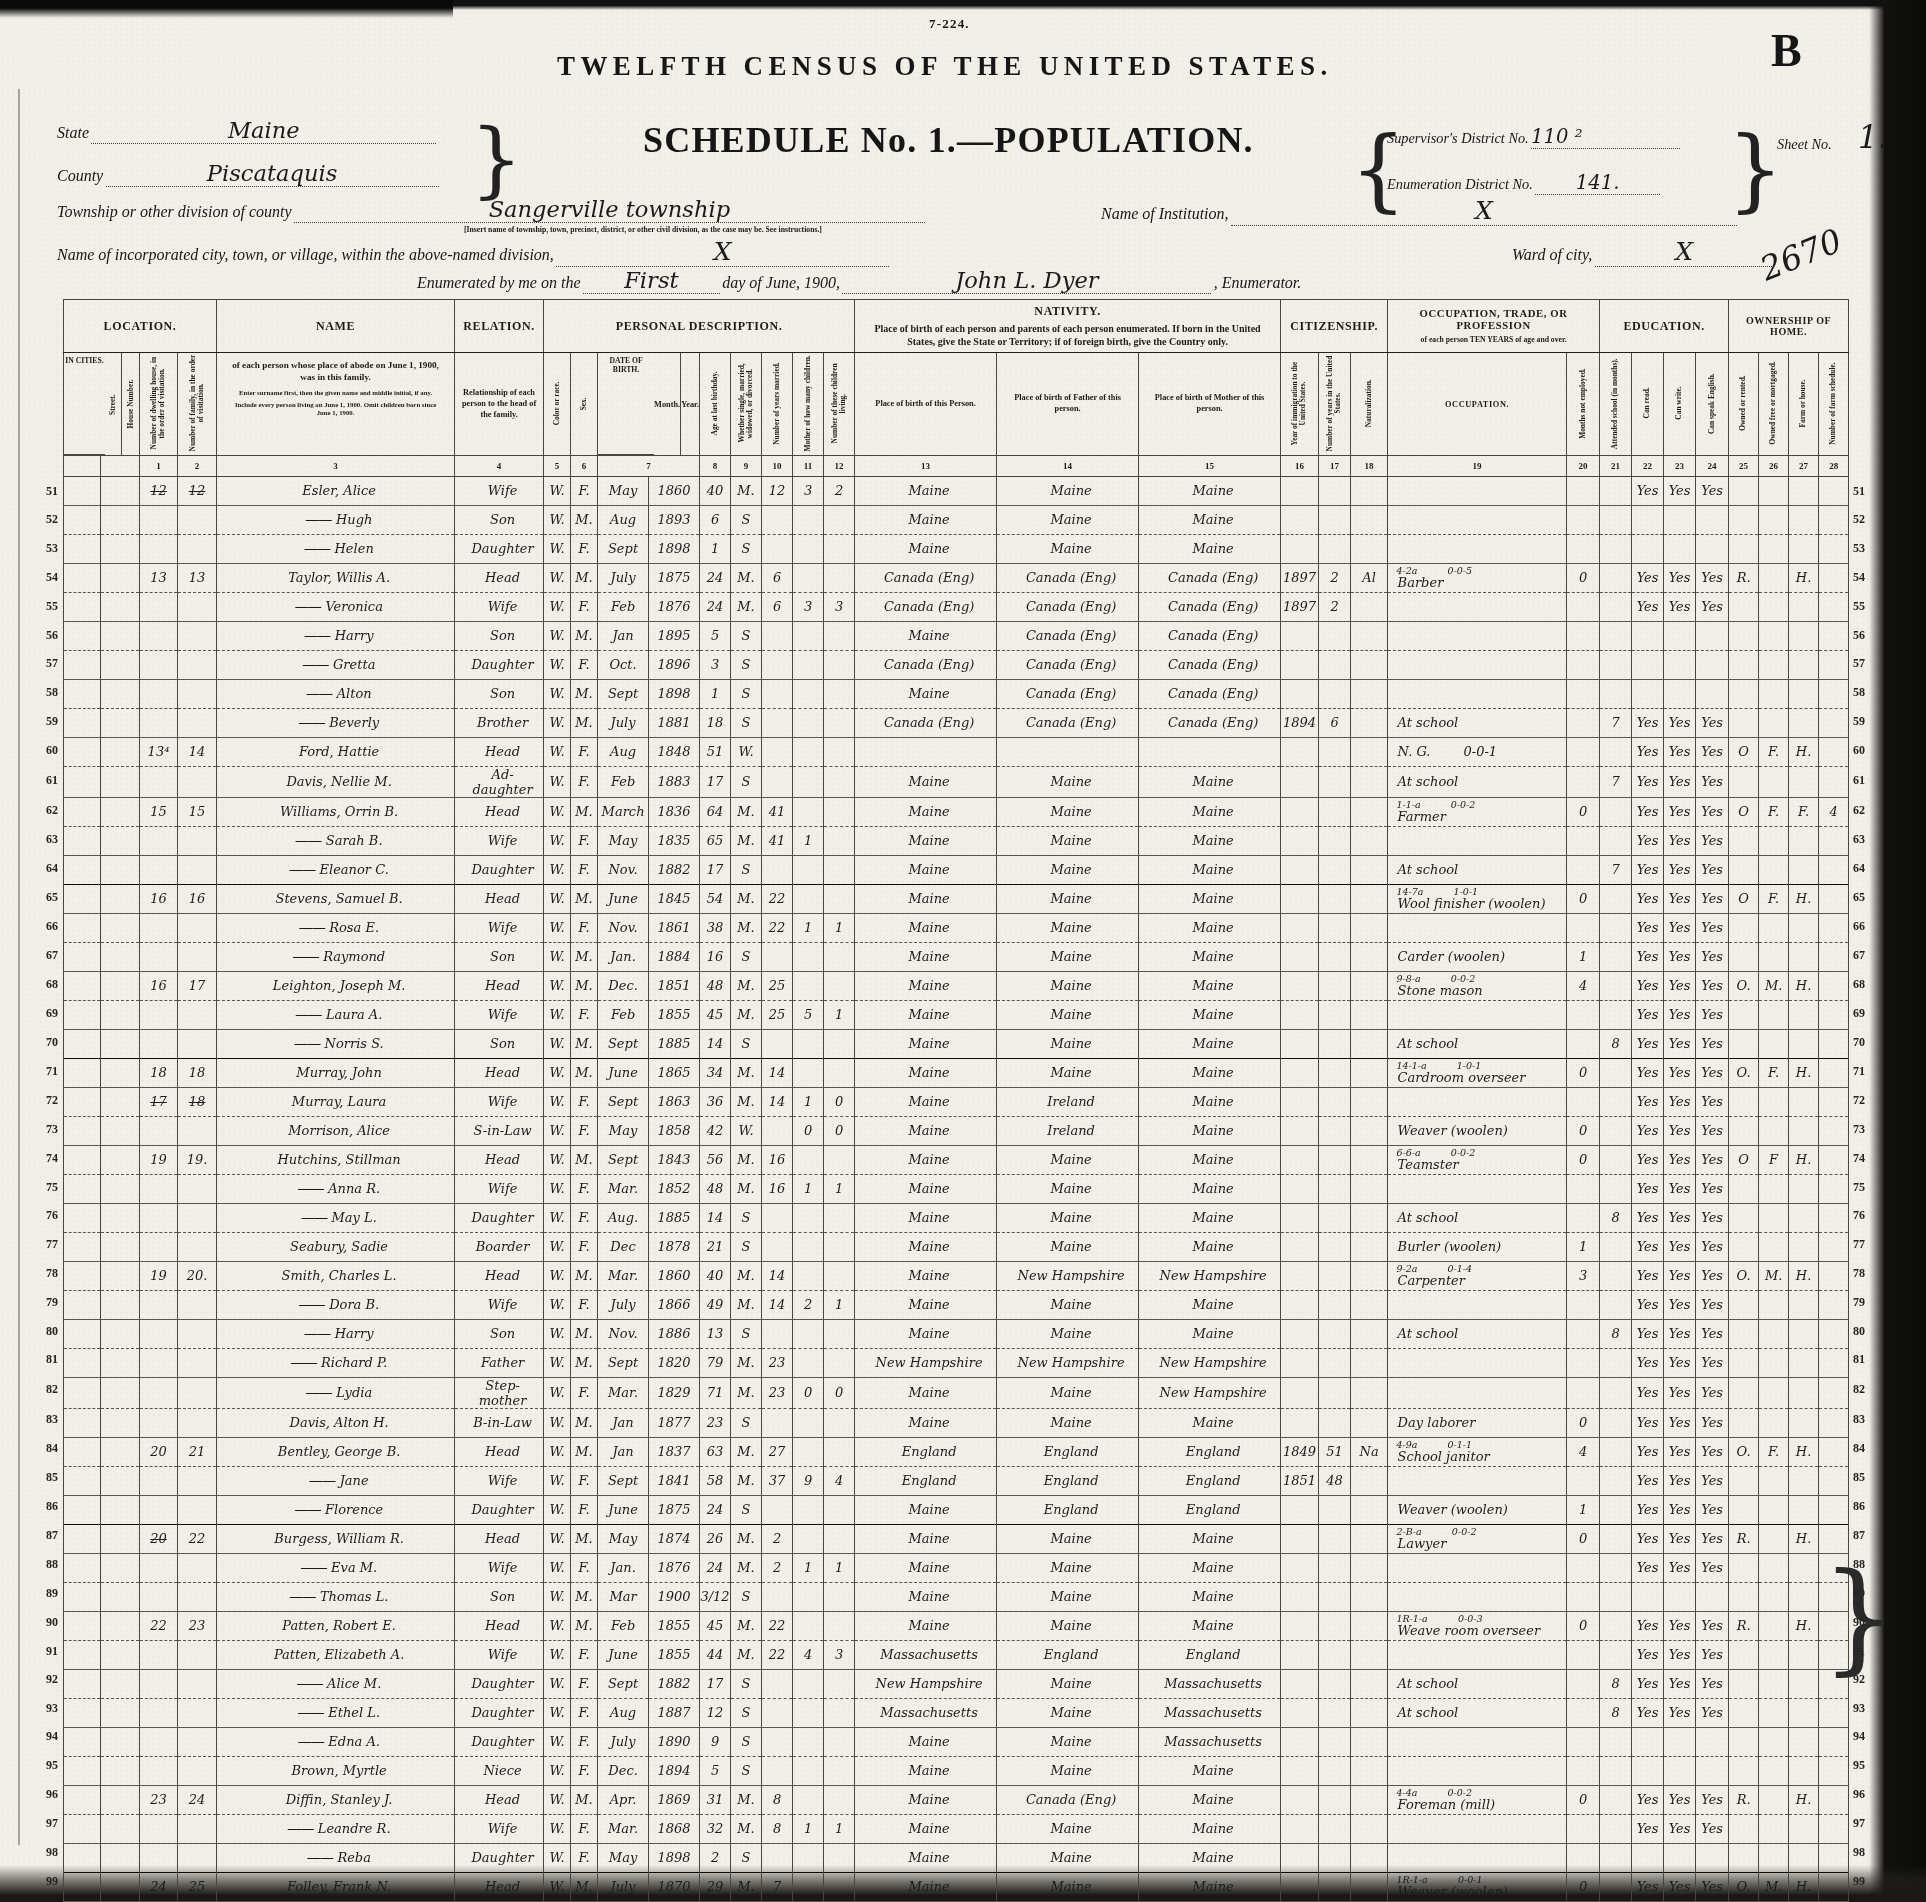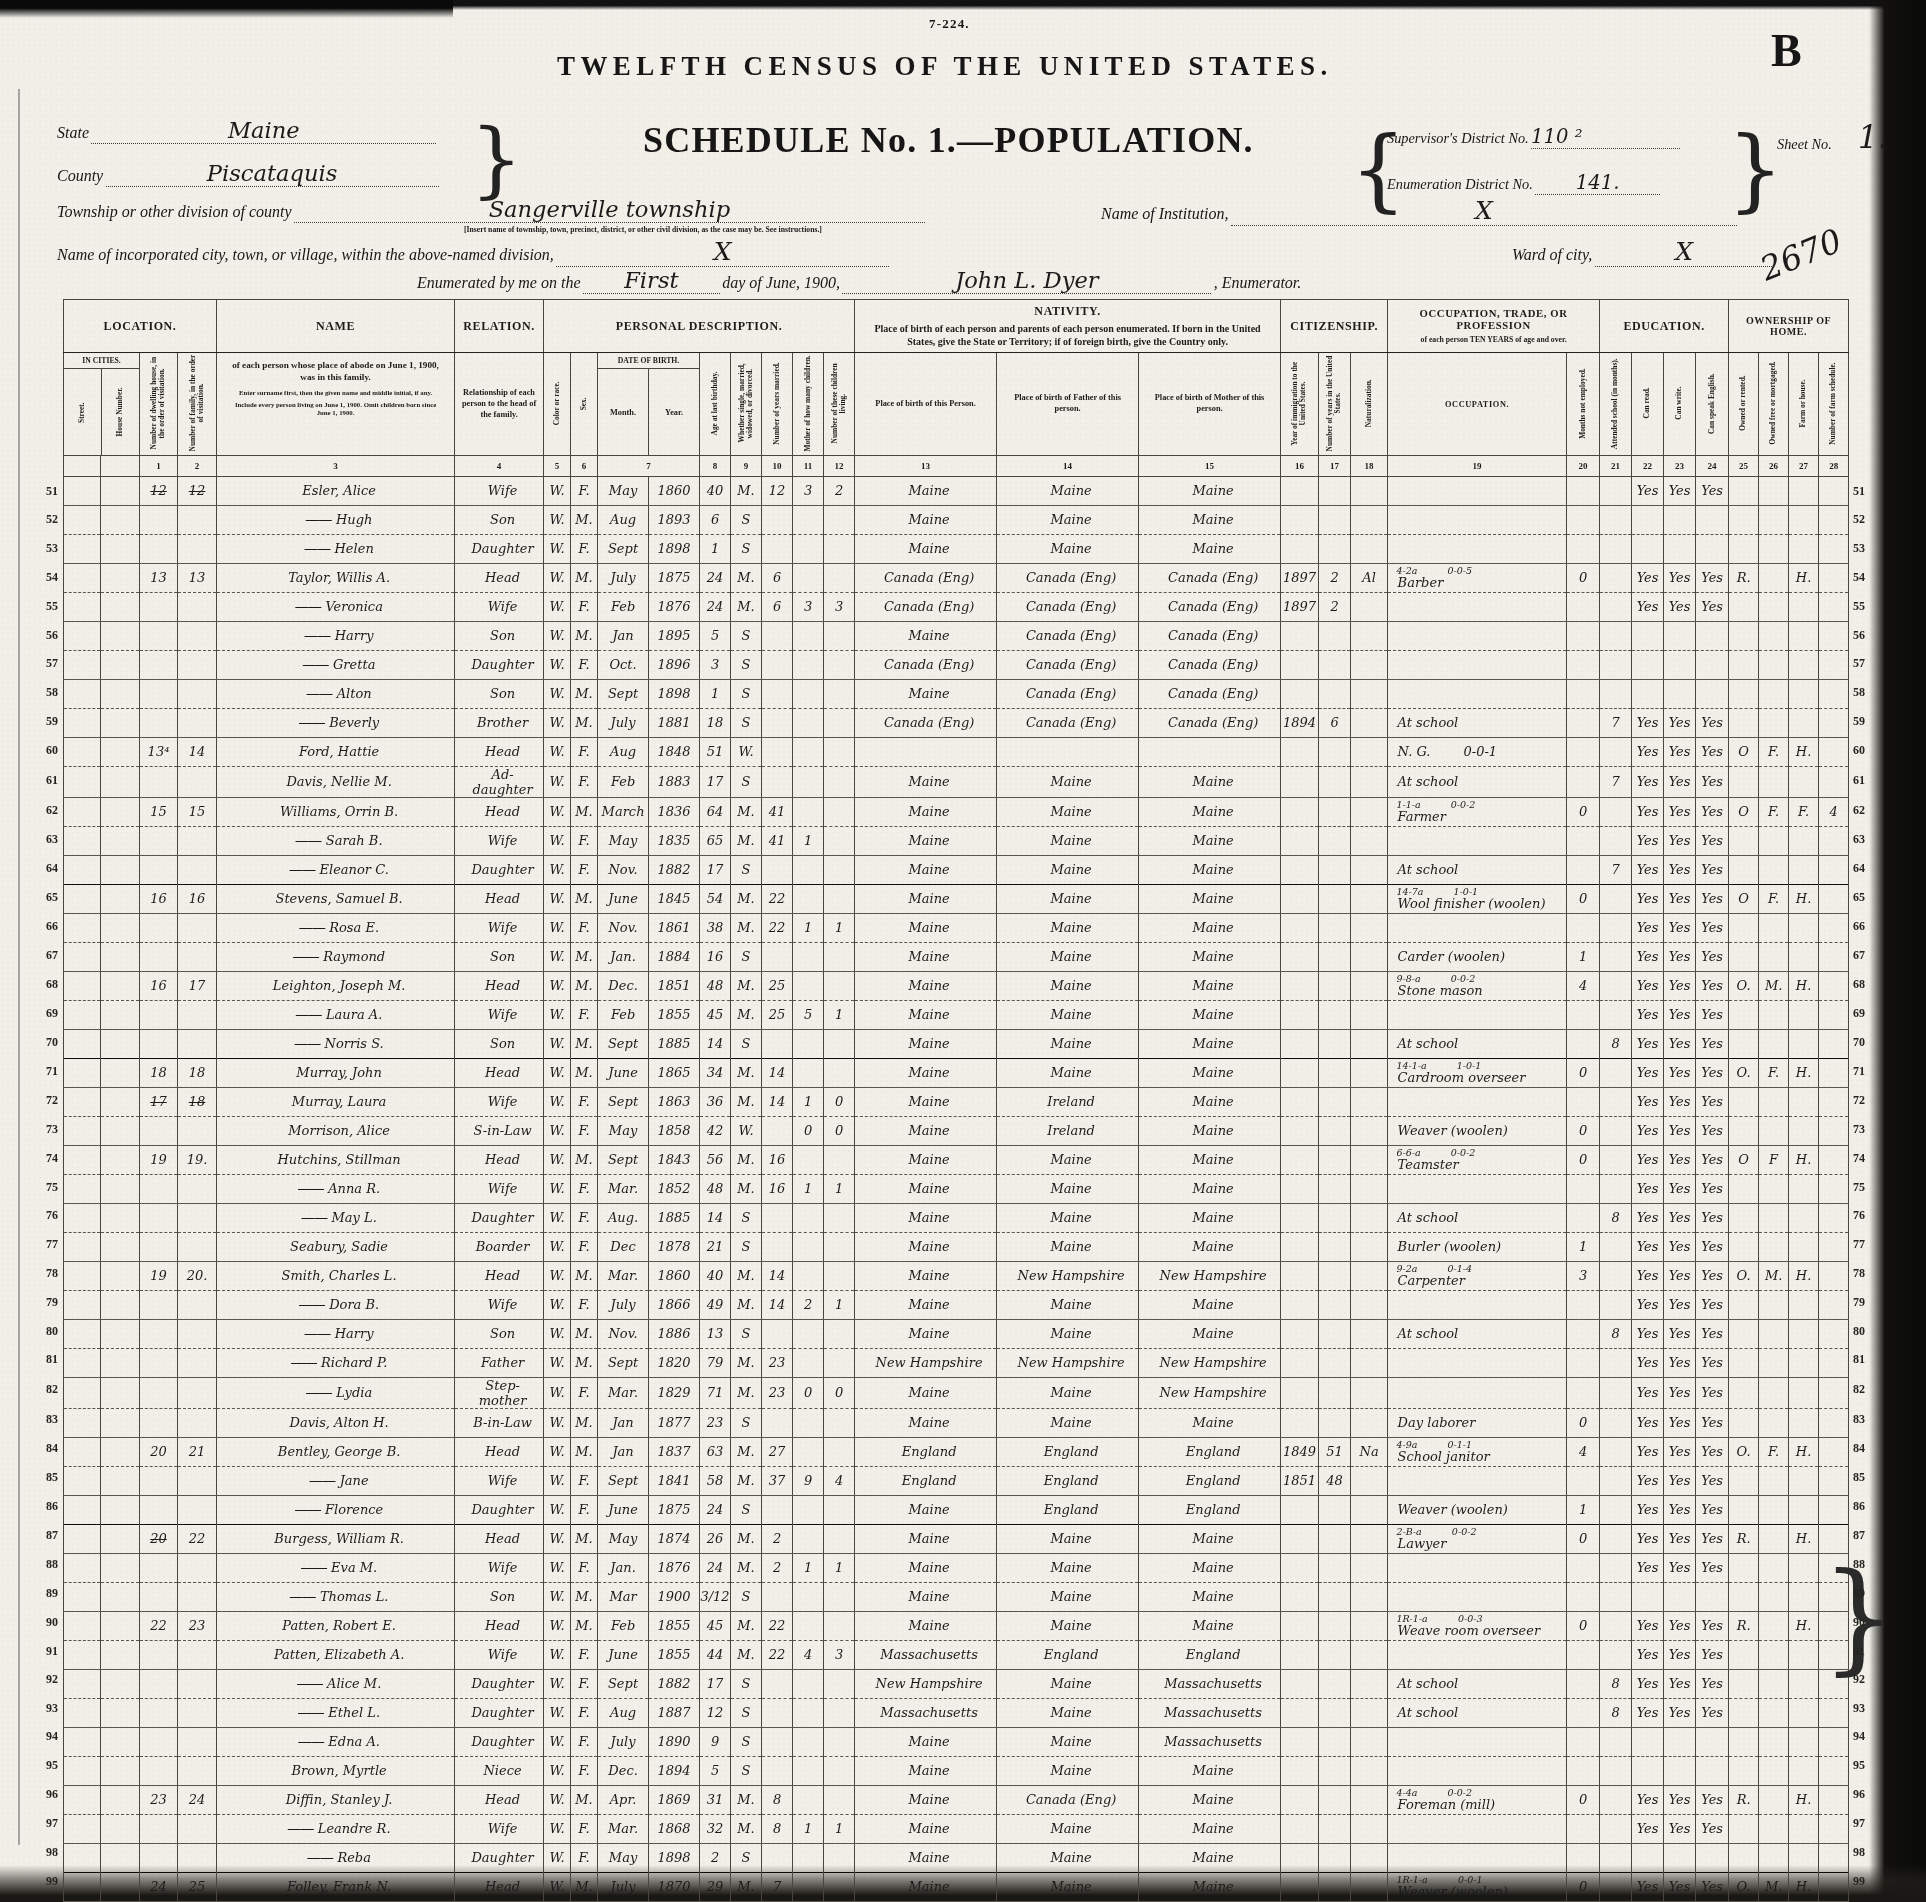--- a/index.html
+++ b/index.html
@@ -33,21 +33,21 @@
   .census th,.census td{border:0.6px solid #4a463f;padding:0;overflow:hidden;font-weight:normal;}
   .census th{font-family:"Liberation Serif",serif;color:#1d1b18;}
   .gb{border-left:1.5px solid #111 !important;}
   .hA th{height:52px;vertical-align:middle;text-align:center;border-bottom:1.2px solid #222;}
   .gtitle{font-size:12px;font-weight:bold;letter-spacing:0.6px;}
   .gsub{font-size:7.7px;font-weight:bold;margin-top:3.6px;padding:0 6px;line-height:1.25;}
   .gdesc{font-size:10px;font-weight:bold;margin-top:3px;padding:0 8.3px;line-height:1.3;}
   .hB th{height:102px;vertical-align:middle;text-align:center;}
   .v{writing-mode:vertical-rl;transform:rotate(180deg);font-size:7.4px;font-weight:bold;line-height:1.12;
      display:inline-block;max-height:98px;padding:1.2px 0;}
-  .stack{display:flex;flex-direction:column;height:102px;}
+  .stack{display:flex;flex-direction:row;height:102px;}
   .stack .cap{border-bottom:0.6px solid #4a463f;font-size:7.7px;font-weight:bold;padding:3px 1.2px;}
   .stack .cols2{flex:1;display:flex;}
   .stack .cols2 > div{flex:1;display:flex;align-items:center;justify-content:center;}
   .stack .cols2 > div:first-child{border-right:0.6px solid #4a463f;}
   .cell-desc{font-size:8.3px;font-weight:bold;padding:3.6px 6px;line-height:1.3;}
   .name-main{font-size:9.2px;font-weight:bold;padding:1.2px 9.5px;line-height:1.3;}
   .name-note{font-size:6.8px;font-weight:bold;padding:3.6px 10.7px 0;line-height:1.25;}
   .occ-head{font-size:8.3px;font-weight:bold;letter-spacing:0.6px;}
   .hN th{height:19.6px;font-size:9px;font-weight:bold;text-align:center;border-top:0.6px solid #333;}
   .census tbody td{height:28px;text-align:center;font-size:13px;vertical-align:middle;}

